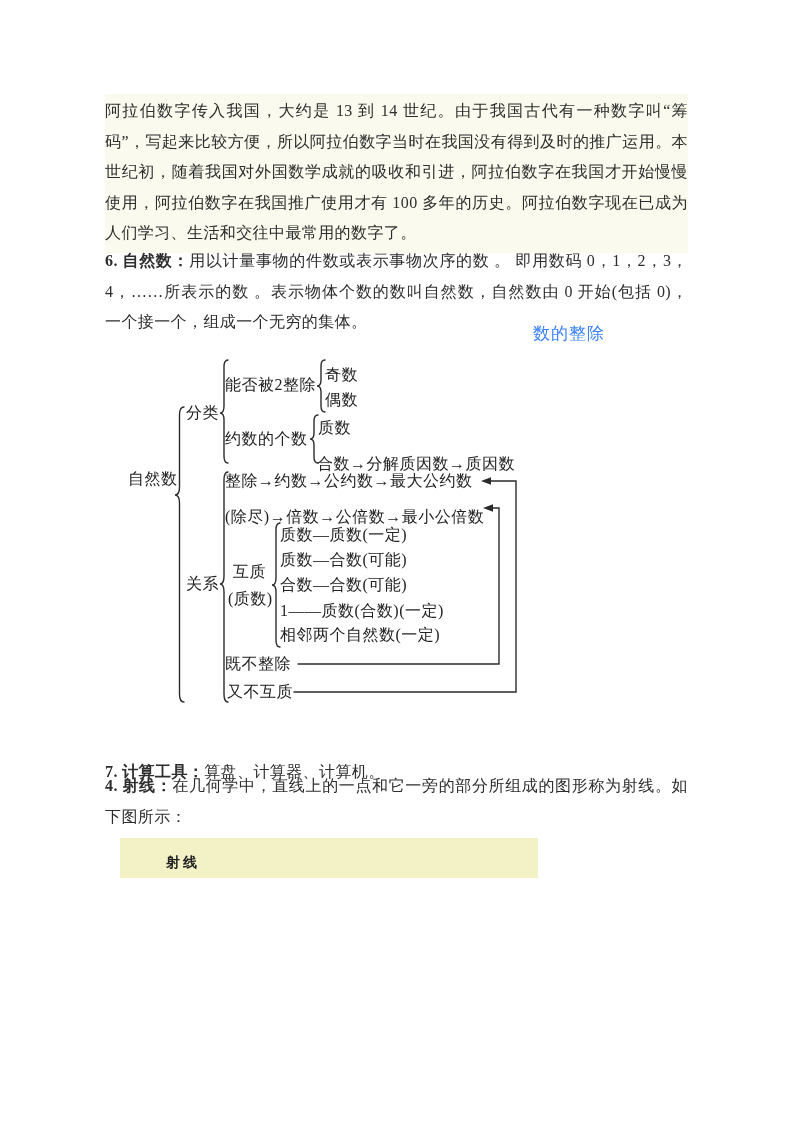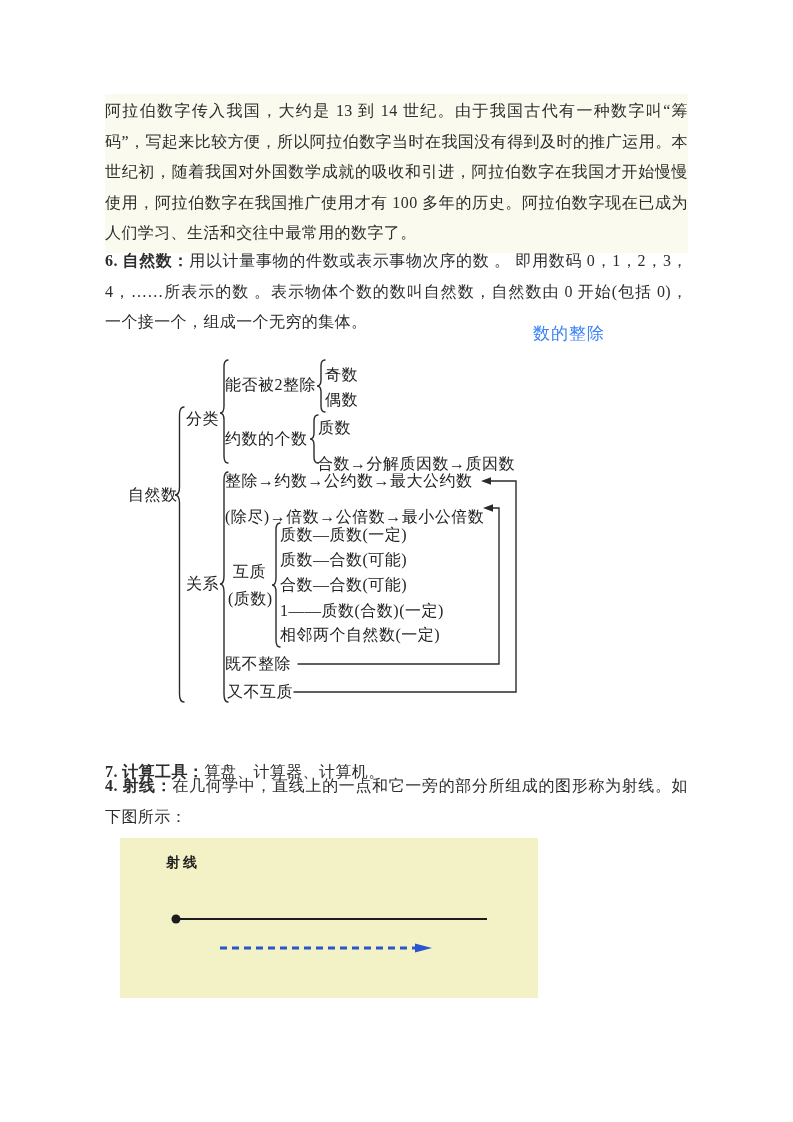--- a/index.html
+++ b/index.html
@@ -1,17 +1,17 @@
 <!DOCTYPE html>
 <html><head>
 <meta charset="utf-8">
 <style>
   html,body { margin:0; padding:0; background:#ffffff; }
   .page {
-    position:relative; width:793px; height:1122px; background:#ffffff;
+    position:relative; width:793px; height:878px; background:#ffffff;
     font-family:"Liberation Serif","DejaVu Serif",serif; color:#2d2d2d;
     overflow:hidden;
   }
   .para {
     position:absolute; left:105px; width:583px;
     font-size:16px; line-height:30.5px; text-align:justify;
     letter-spacing:0.4px;
   }
   .para b { font-weight:bold; }
   .intro { top:94px; background:#fafaee; padding:2px 0 4px 0; }
@@ -74,23 +74,23 @@
         <polyline points="385,129 411,129 411,340 189,340"></polyline>
 
         <polyline points="387,156 394,156 394,312 193,312"></polyline>
       </g>
       <g fill="#2b2b2b" stroke="none">
         <polygon points="376,129 386,125.2 386,132.8"></polygon>
         <polygon points="378,156 388,152.2 388,159.8"></polygon>
       </g>
     </svg>
 
-    <div class="dt" style="left:23px;top:133px">自然数</div>
+    <div class="dt" style="left:23px;top:117px">自然数</div>
 
-    <div class="dt" style="left:81px;top:57px">分类</div>
+    <div class="dt" style="left:81px;top:51px">分类</div>
     <div class="dt" style="left:120px;top:23px">能否被2整除</div>
     <div class="dt" style="left:220px;top:13px">奇数</div>
     <div class="dt" style="left:220px;top:38px">偶数</div>
     <div class="dt" style="left:120px;top:77px">约数的个数</div>
     <div class="dt" style="left:213px;top:66px">质数</div>
     <div class="dt" style="left:212px;top:102px">合数→分解质因数→质因数</div>
 
     <div class="dt" style="left:81px;top:222px">关系</div>
     <div class="dt" style="left:120px;top:119px">整除→约数→公约数→最大公约数</div>
     <div class="dt" style="left:120px;top:155px">(除尽)→倍数→公倍数→最小公倍数</div>

